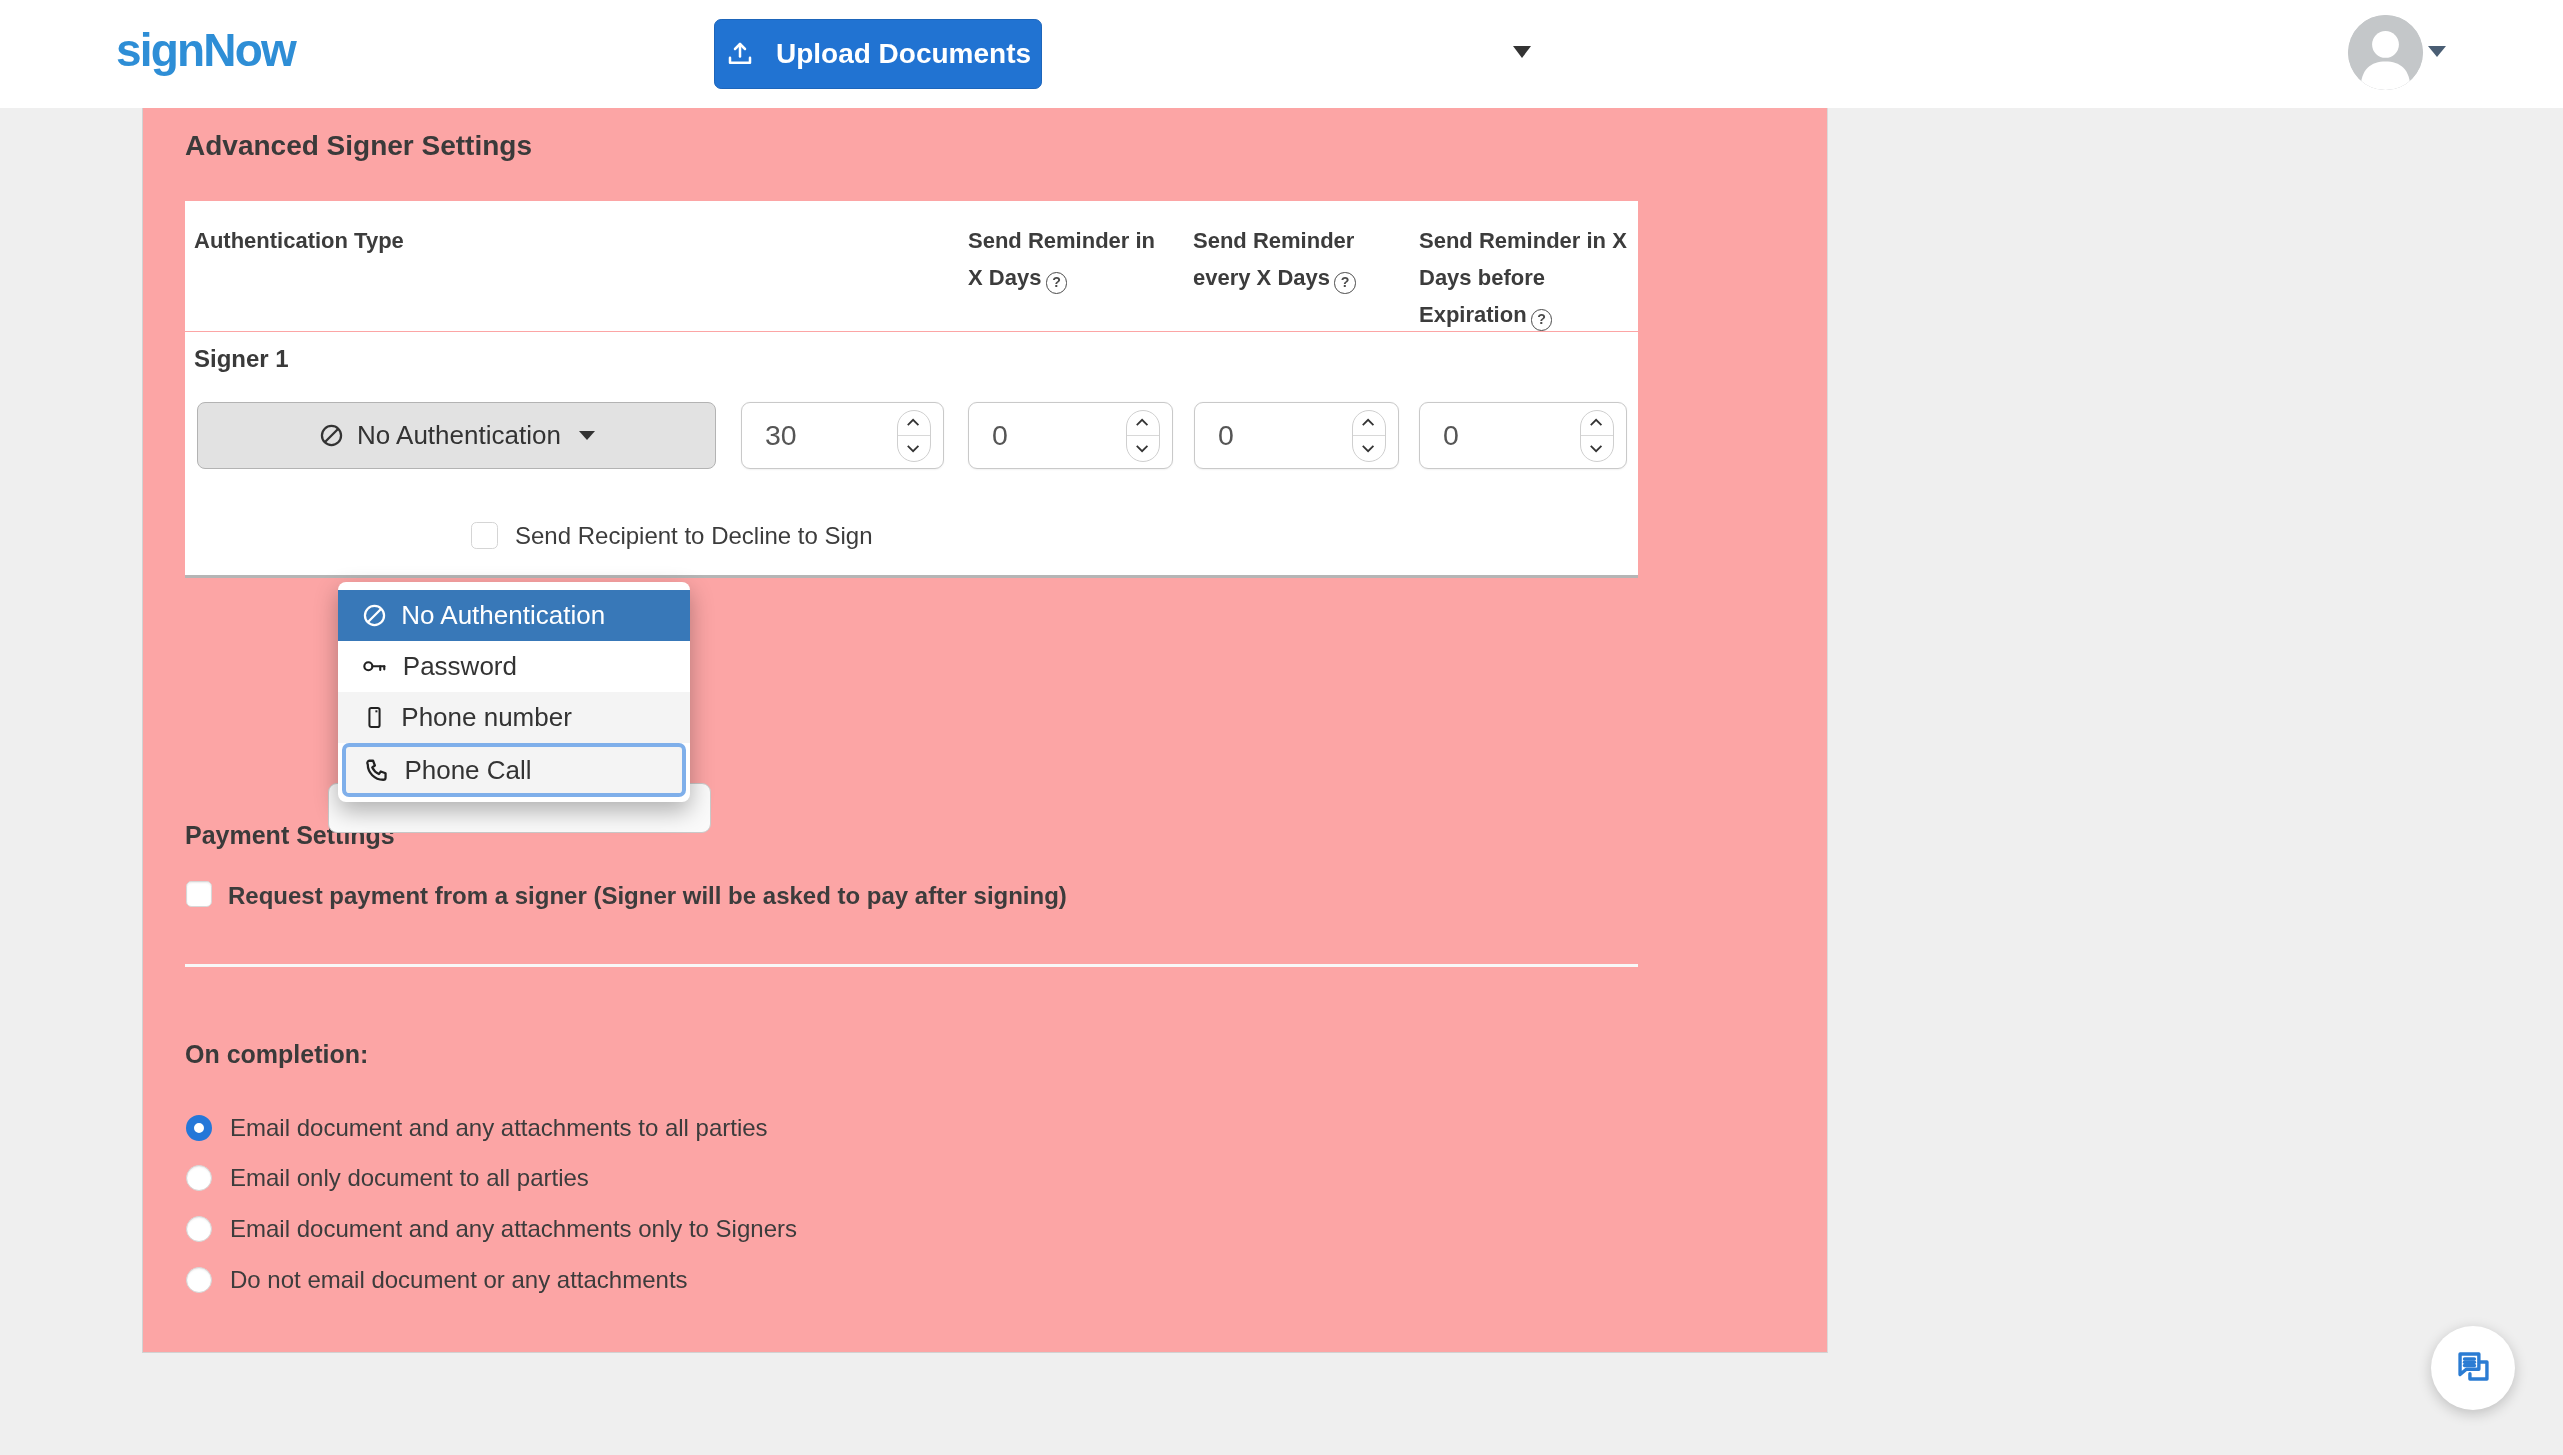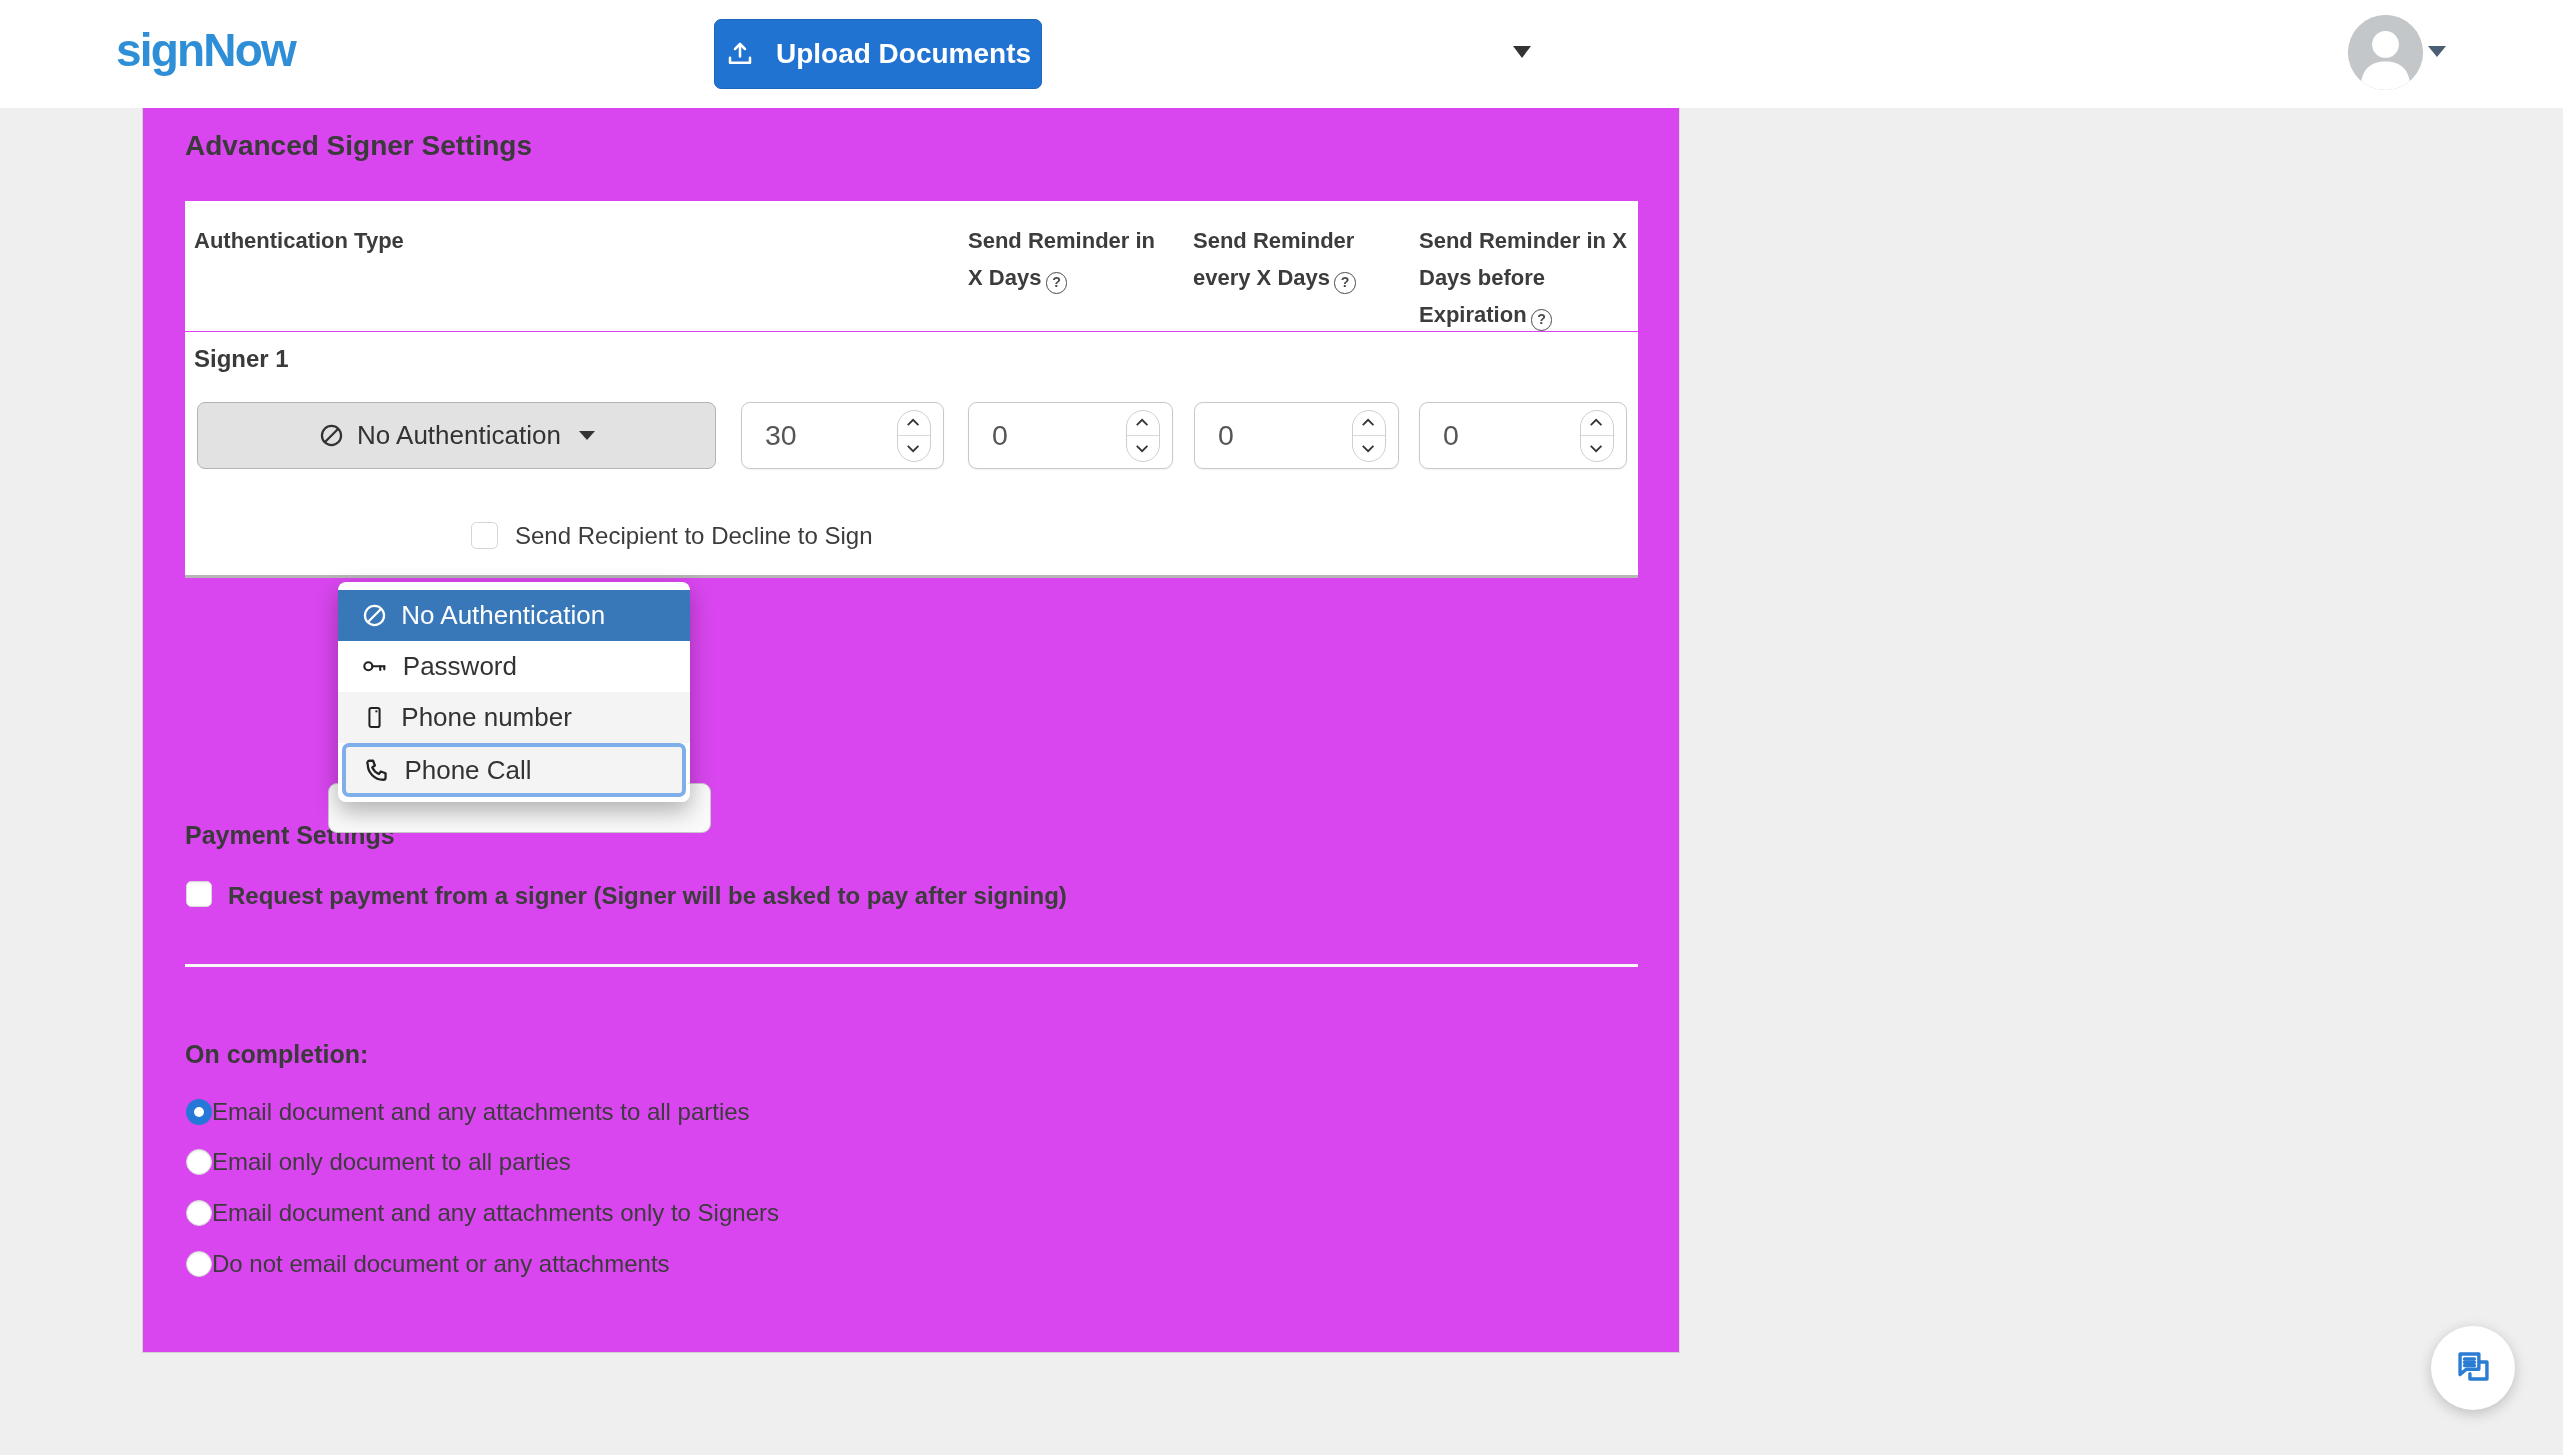--- a/index.html
+++ b/index.html
@@ -24,22 +24,22 @@
   .search-glyph { margin-right:19.6px; flex:0 0 auto; cursor:pointer; }
   .caret { width:0; height:0; border-left:9.8px solid transparent; border-right:9.8px solid transparent;
           border-top:12.5px solid #333; cursor:pointer; }
   .search-caret { position:absolute; left:1513px; top:46px; }
   .avatar { position:absolute; left:2348px; top:15px; width:75px; height:75px; border-radius:50%;
           background:#c4c7c9; overflow:hidden; cursor:pointer; }
   .avatar-caret { position:absolute; left:2428px; top:46px; border-top-color:#4a5e74;
           border-left-width:9px; border-right-width:9px; border-top-width:11.6px; }
 
   
-  .panel { position:absolute; left:142px; top:108px; width:1538px; height:1245px;
-          background:#d946ef; border-left:0.9px solid #d2d2d2; border-right:0.9px solid #dadada;
+  .panel { position:absolute; left:142px; top:108px; width:1686px; height:1245px;
+          background:#fca5a5; border-left:0.9px solid #d2d2d2; border-right:0.9px solid #dadada;
           border-bottom:0.9px solid #d2d2d2; }
   .panel-title { position:absolute; left:42px; top:22px; font-size:28px; font-weight:bold; color:#3a3a3a; }
 
   .thead-block { position:absolute; left:42px; top:93px; width:1453px; height:130px; background:#ffffff; }
   .th { position:absolute; top:21.4px; font-size:22px; font-weight:bold; color:#3c3c3c; line-height:37px; }
   .th-1 { left:9px;  width:374px; }
   .th-2 { left:554px; width:214px; }
   .th-3 { left:783px; width:206px; }
   .th-4 { left:1008px; width:224px; }
   .th-5 { left:1234px; width:214px; }
@@ -92,21 +92,21 @@
   .mi-icon { flex:0 0 auto; display:flex; align-items:center; }
 
   
   .payment-title { position:absolute; left:42px; top:713px; font-size:25px; font-weight:bold; color:#3a3a3a; }
   .payment-checkbox { position:absolute; left:43px; top:773px; width:26px; height:26px;
           background:#fff; border:1.8px solid #d8d8d8; border-radius:5.3px; box-shadow:inset 0 0.9px 1.8px rgba(0,0,0,0.08); cursor:pointer; }
   .payment-label { position:absolute; left:85px; top:774px; font-size:24px; font-weight:bold; color:#3c3c3c; }
   .section-divider { position:absolute; left:42px; top:856px; width:1453px; height:2.7px; background:#f8f8f8; }
 
   .completion-title { position:absolute; left:42px; top:932px; font-size:25px; font-weight:bold; color:#3a3a3a; }
-  .radio-row { position:absolute; left:43px; display:flex; align-items:center; gap:0; cursor:pointer; }
+  .radio-row { position:absolute; left:43px; display:flex; align-items:center; gap:18px; cursor:pointer;margin-top:16px; }
   .radio { width:26px; height:26px; border-radius:50%; background:#fff; border:1.8px solid #d5d5d5;
           box-shadow:inset 0 0.9px 1.8px rgba(0,0,0,0.08); flex:0 0 auto; }
   .radio.checked { border:8px solid #2577d8; box-shadow:none; }
   .radio-label { font-size:24px; color:#3c3c3c; }
   .rr-0 { top:990px; } .rr-1 { top:1040px; } .rr-2 { top:1091px; } .rr-3 { top:1142px; }
 
   
   .fab { position:absolute; left:2431px; top:1326px; width:84px; height:84px; border-radius:50%;
           background:#ffffff; box-shadow:0 3.6px 14.2px rgba(0,0,0,0.20);
           display:flex; align-items:center; justify-content:center; cursor:pointer; }

